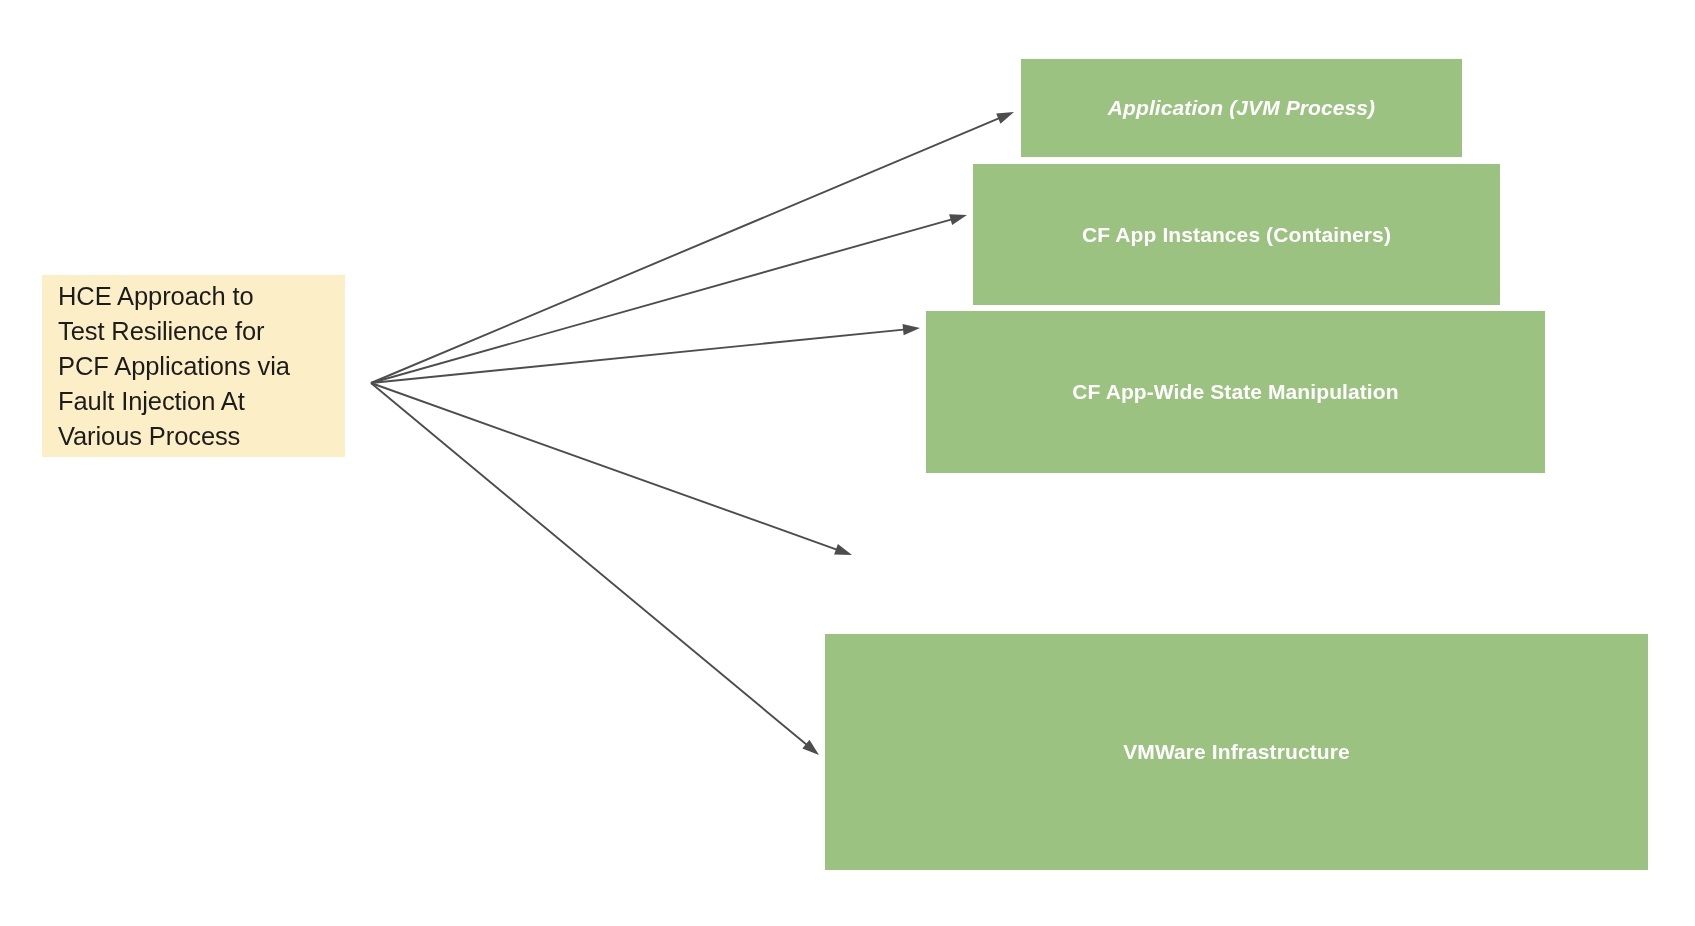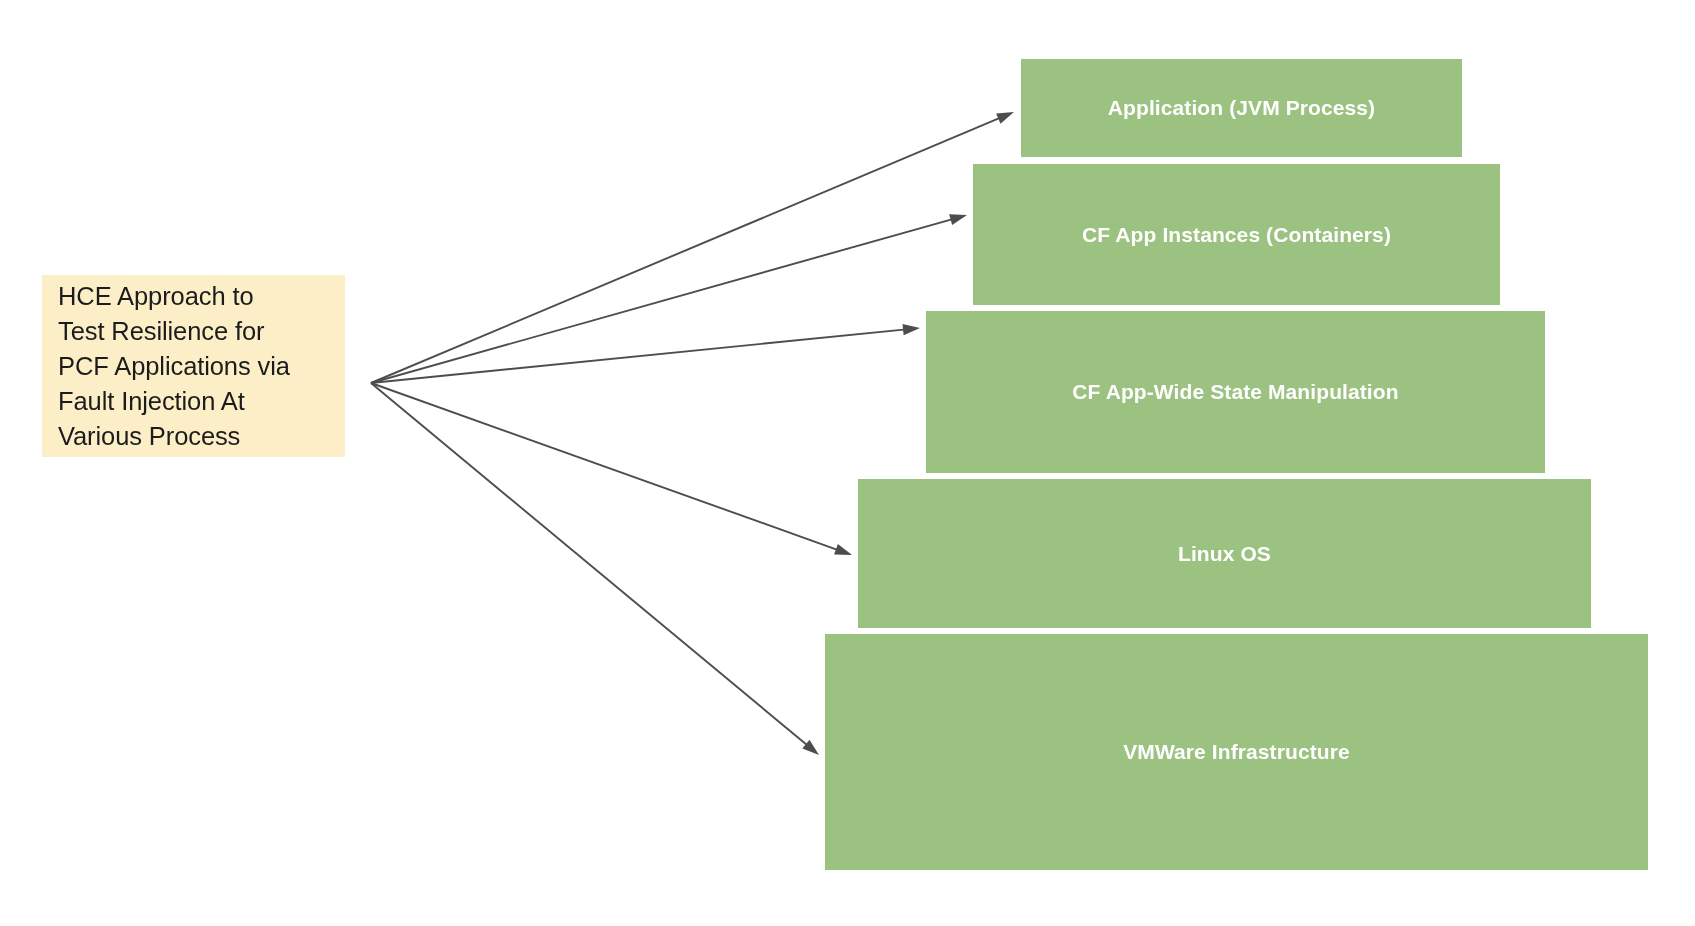--- a/index.html
+++ b/index.html
@@ -85,33 +85,30 @@
     </svg>
 
   <div class="source-box" style="left: 42px; top: 275px; width: 303px; height: 182px; background: rgb(252, 239, 199);">
     <span class="source-box-text" style="color: rgb(28, 28, 28);">HCE Approach to
 Test Resilience for
 PCF Applications via
 Fault Injection At
 Various Process</span>
   </div>
 
-  <div class="layer-box" id="layer-box-0" style="left: 1021px; top: 59px; width: 441px; height: 98px; background: rgb(156, 194, 130);">
+  <div class="layer-box" id="layer-box-0" style="left: 1021px; top: 59px; width: 441px; height: 98px; background: rgb(156, 194, 130); font-style: italic;">
     <span class="layer-box-label" style="color: rgb(255, 255, 255);">Application (JVM Process)</span>
   </div>
 
   <div class="layer-box" id="layer-box-2" style="left: 926px; top: 311px; width: 619px; height: 162px; background: rgb(156, 194, 130);">
     <span class="layer-box-label" style="color: rgb(255, 255, 255);">CF App-Wide State Manipulation</span>
   </div>
 
   <div class="layer-box" id="layer-box-1" style="left: 973px; top: 164px; width: 527px; height: 141px; background: rgb(156, 194, 130);">
     <span class="layer-box-label" style="color: rgb(255, 255, 255);">CF App Instances (Containers)</span>
   </div>
 
-  <div class="layer-box" id="layer-box-3" style="left: 858px; top: 479px; width: 733px; height: 149px; background: rgb(156, 194, 130);">
-    <span class="layer-box-label" style="color: rgb(255, 255, 255);">Linux OS</span>
-  </div>
 
   <div class="layer-box" id="layer-box-4" style="left: 825px; top: 634px; width: 823px; height: 236px; background: rgb(156, 194, 130);">
     <span class="layer-box-label" style="color: rgb(255, 255, 255);">VMWare Infrastructure</span>
   </div>
 
 </div>
 
 </body></html>

